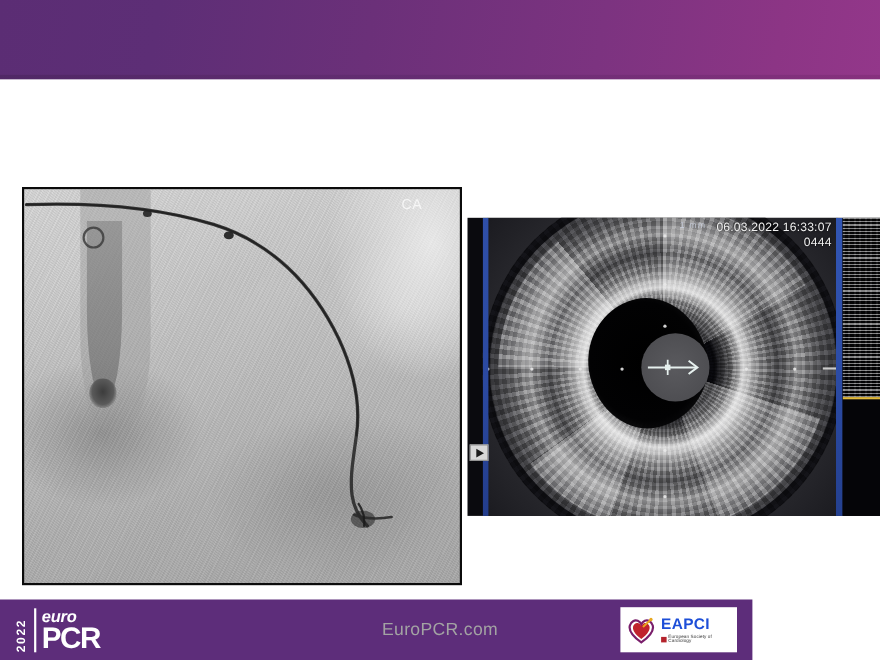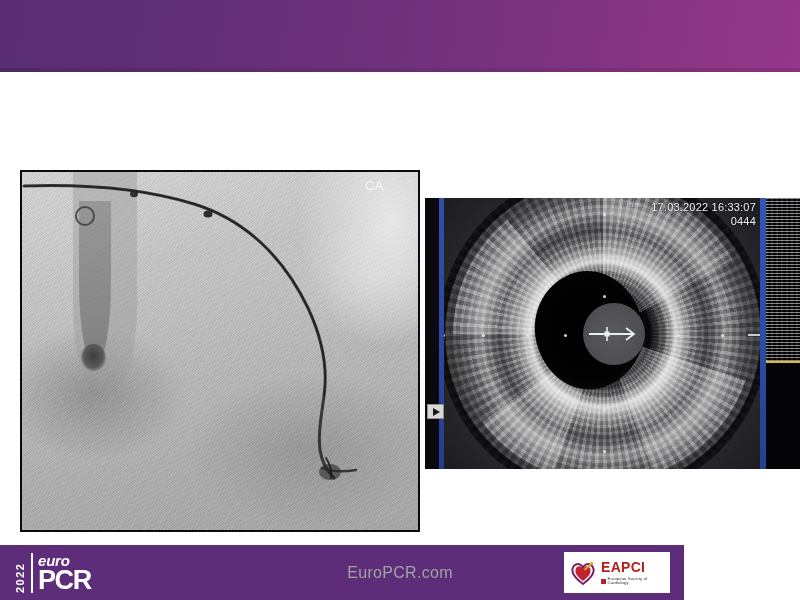--- a/index.html
+++ b/index.html
@@ -299,21 +299,21 @@
   }
   .footer-eapci {
     position:absolute; right:14px; top:7px;
     width:106px; height:41px;
     background:#ffffff;
     display:flex; align-items:center; gap:5px;
     padding:0 6px;
   }
   .eapci-heart { flex:0 0 auto; }
   .eapci-txt { display:flex; flex-direction:column; line-height:1; }
-  .eapci-name { font-size:14px; font-weight:700; color:#b91c1c; letter-spacing:.3px; }
+  .eapci-name { font-size:14px; font-weight:700; color:#1d4ed8; letter-spacing:.3px; }
   .eapci-sub {
     font-size:4.2px; color:#333; margin-top:3px;
     display:flex; align-items:center; gap:2px; letter-spacing:.1px;
   }
   .eapci-sub-dot { width:5px; height:5px; background:#b4232c; display:inline-block; }
 </style>
 </head>
 <body>
 
 <div class="slide">
@@ -386,21 +386,21 @@
       <div class="ivus-blue-left"></div>
       <div class="ivus-blue-right"></div>
 
       <div class="ivus-long-view">
         <div class="ivus-long-tissue"></div>
         <div class="ivus-long-marker"></div>
       </div>
       <div class="ivus-hline"></div>
 
       <div class="ivus-readout">
-        <div>17.03.2022 16:33:07</div>
+        <div>06.03.2022 16:33:07</div>
         <div>0444</div>
       </div>
 
       <div class="ivus-play">
         <span class="tri"></span>
       </div>
     </div>
 
   </div>
 

